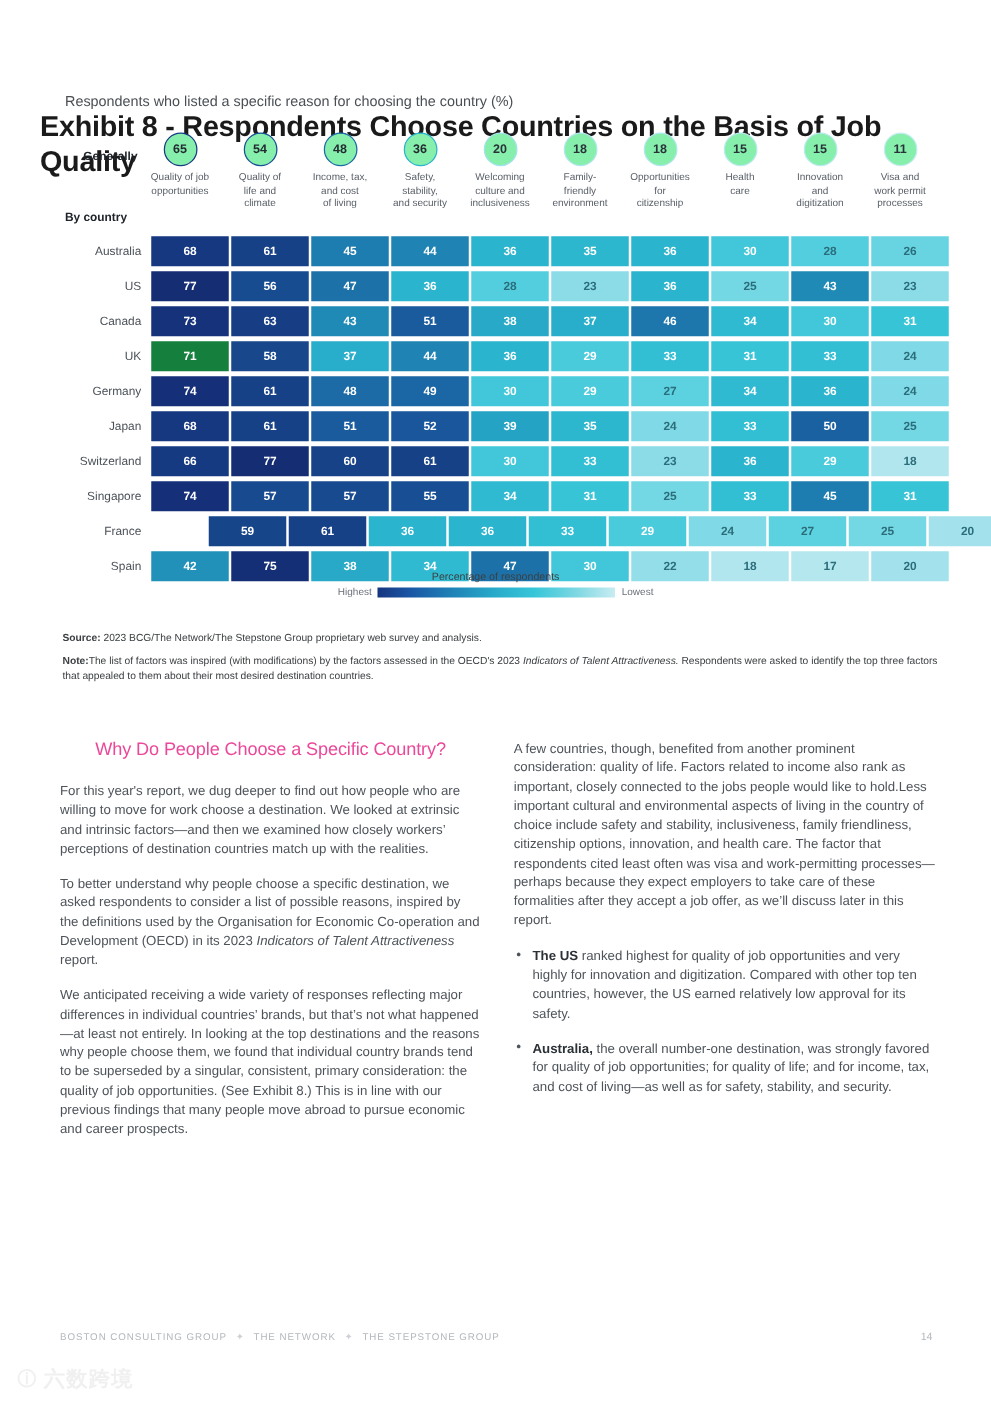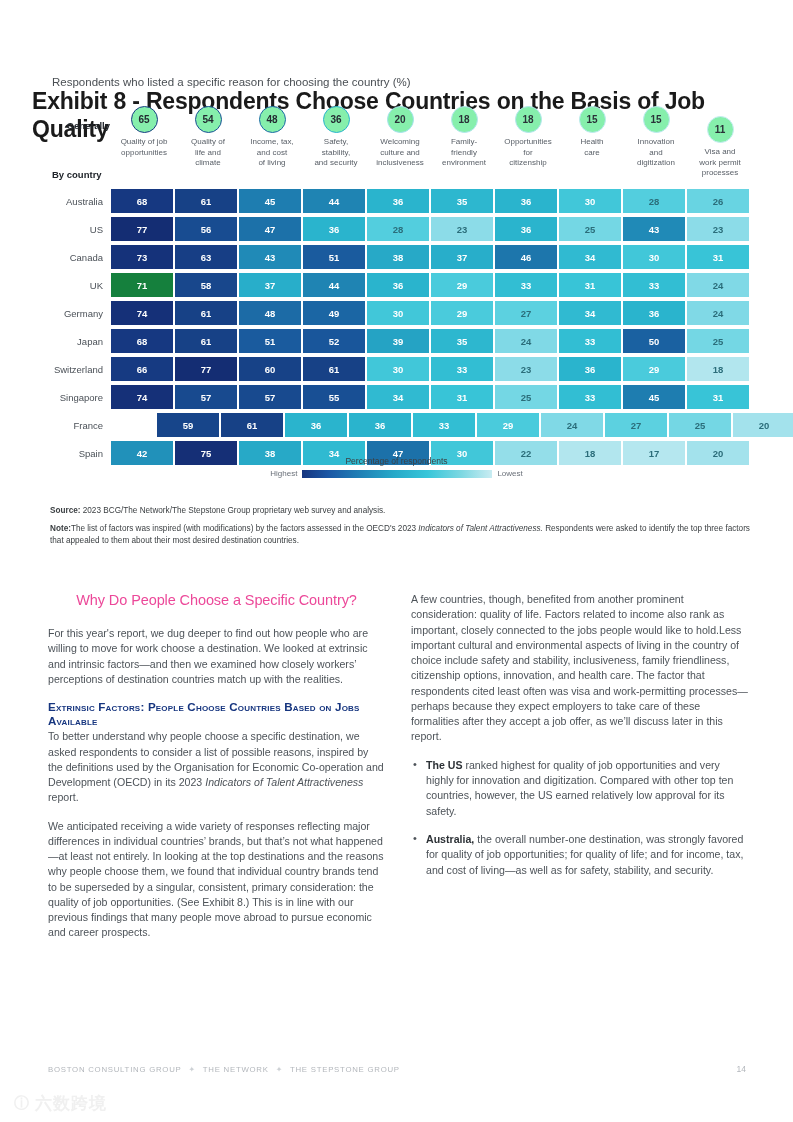--- a/index.html
+++ b/index.html
@@ -50,21 +50,21 @@
     display:flex; align-items:center; justify-content:center;
     font-size:10px; font-weight:700; color:#232a31;
     margin-bottom:4px;
   }
   .col-head-label {
     font-size:8px; line-height:1.32; text-align:center; color:#5a6068;
     white-space:pre-line;
   }
 
   
-  .grid { position:absolute; left:50px; top:188px; width:700px; }
+  .grid { position:absolute; left:60px; top:188px; width:700px; }
   .grow { display:flex; align-items:center; height:26px; margin-bottom:2px; }
   .rowlabel {
     width:58px; text-align:right; padding-right:5px;
     font-size:9.5px; color:#4a5057; flex:0 0 58px;
   }
   .cells { display:flex; gap:2px; margin-left:3px; }
   .cell {
     width:62px; height:24px; display:flex; align-items:center;
     justify-content:center; font-size:9.5px; font-weight:700;
   }
@@ -186,21 +186,21 @@
           <div class="col-head-label">Health
 care</div>
         </div>
         <div class="col-head">
           <div class="circ" style="border-color: rgb(187, 233, 240); color: rgb(42, 49, 56);">15</div>
           <div class="col-head-label">Innovation
 and
 digitization</div>
         </div>
         <div class="col-head">
-          <div class="circ" style="border-color: rgb(198, 236, 243); color: rgb(42, 49, 56); margin-top: 10px;">11</div>
+          <div class="circ" style="border-color: rgb(198, 236, 243); color: rgb(42, 49, 56);">11</div>
           <div class="col-head-label">Visa and
 work permit
 processes</div>
         </div>
       </div>
 
     <div class="grid" id="heatmap-grid">
         <div class="grow">
           <div class="rowlabel">Australia</div>
           <div class="cells">
@@ -369,21 +369,20 @@
   </div>
   <div class="note">
     <span class="b">Note:</span><span>The list of factors was inspired (with modifications) by the factors assessed in the OECD's 2023 </span><span class="i">Indicators of Talent Attractiveness.</span><span> Respondents were asked to identify the top three factors that appealed to them about their most desired destination countries.</span>
   </div>
 
   <div class="body-wrap">
 
     <div class="col">
       <div class="sec-head">Why Do People Choose a Specific Country?</div>
       <p class="tx">For this year's report, we dug deeper to find out how people who are willing to move for work choose a destination. We looked at extrinsic and intrinsic factors—and then we examined how closely workers’ perceptions of destination countries match up with the realities.</p>
-      <div class="sub-head">Extrinsic Factors: People Choose Countries Based on Jobs Available</div>
       <p class="tx"><span>To better understand why people choose a specific destination, we asked respondents to consider a list of possible reasons, inspired by the definitions used by the Organisation for Economic Co-operation and Development (OECD) in its 2023 </span><span class="i">Indicators of Talent Attractiveness</span><span> report.</span></p>
       <p class="tx">We anticipated receiving a wide variety of responses reflecting major differences in individual countries’ brands, but that’s not what happened—at least not entirely. In looking at the top destinations and the reasons why people choose them, we found that individual country brands tend to be superseded by a singular, consistent, primary consideration: the quality of job opportunities. (See Exhibit 8.) This is in line with our previous findings that many people move abroad to pursue economic and career prospects.</p>
     </div>
 
     <div class="col">
       <p class="tx">A few countries, though, benefited from another prominent consideration: quality of life. Factors related to income also rank as important, closely connected to the jobs people would like to hold.Less important cultural and environmental aspects of living in the country of choice include safety and stability, inclusiveness, family friendliness, citizenship options, innovation, and health care. The factor that respondents cited least often was visa and work-permitting processes—perhaps because they expect employers to take care of these formalities after they accept a job offer, as we’ll discuss later in this report.</p>
       <ul class="bl" id="bullet-list">
           <li><b>The US</b><span> ranked highest for quality of job opportunities and very highly for innovation and digitization. Compared with other top ten countries, however, the US earned relatively low approval for its safety.</span></li>
           <li><b>Australia,</b><span> the overall number-one destination, was strongly favored for quality of job opportunities; for quality of life; and for income, tax, and cost of living—as well as for safety, stability, and security.</span></li>
         </ul>

